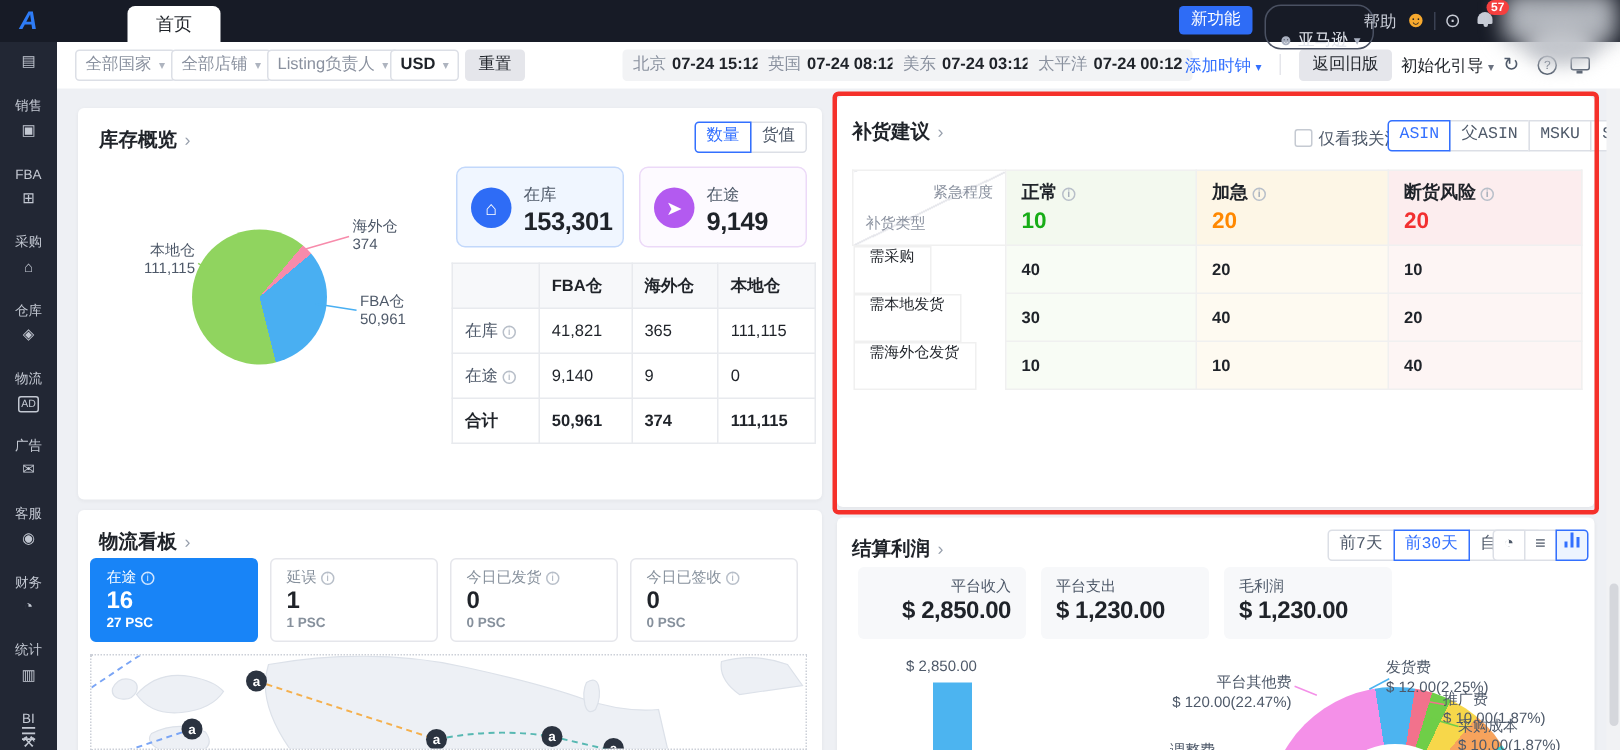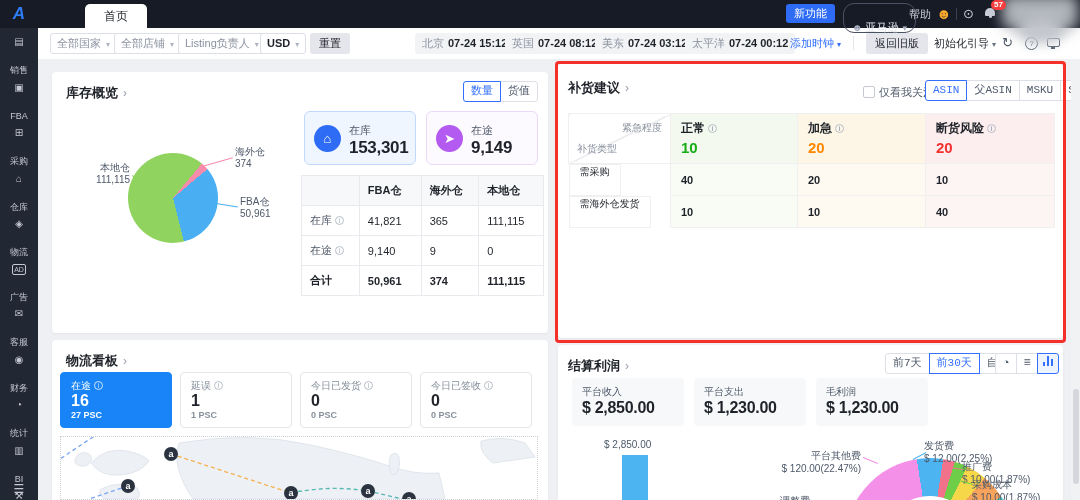--- a/index.html
+++ b/index.html
@@ -339,20 +339,26 @@
         <td class="hcell colC">
           <div class="hname"><span>断货风险</span><span class="info"></span></div>
           <div class="hval" style="color:#f23030;">20</div>
         </td>
       </tr>
       <tr class="drow">
         <td class="dlab">需采购</td>
         <td class="dval colAd">40</td>
         <td class="dval colBd">20</td>
         <td class="dval colCd">10</td>
+      </tr>
+      <tr class="drow">
+        <td class="dlab">需本地发货</td>
+        <td class="dval colAd">30</td>
+        <td class="dval colBd">40</td>
+        <td class="dval colCd">20</td>
       </tr>
       <tr class="drow">
         <td class="dlab">需海外仓发货</td>
         <td class="dval colAd">10</td>
         <td class="dval colBd">10</td>
         <td class="dval colCd">40</td>
       </tr>
     </tbody>
       </table>
   </div>
@@ -423,21 +429,21 @@
       <span class="sbtn">前7天</span>
       <span class="sbtn on">前30天</span>
       <span class="sbtn">自定义</span>
     </div>
     <div class="seg" style="left:437px; top:8px;">
       <span class="sbtn icobtn ic-pie"></span>
       <span class="sbtn icobtn ic-list"></span>
       <span class="sbtn icobtn on"><span class="bars"></span></span>
     </div>
 
-    <div class="pcard" style="left:14px;">
+    <div class="pcard" style="left:14px;text-align:right;">
       <div class="pl">平台收入</div>
         <div class="pv">$ 2,850.00</div>
     </div>
     <div class="pcard" style="left:136px;">
       <div class="pl">平台支出</div>
         <div class="pv">$ 1,230.00</div>
     </div>
     <div class="pcard" style="left:258px;">
       <div class="pl">毛利润</div>
         <div class="pv">$ 1,230.00</div>

